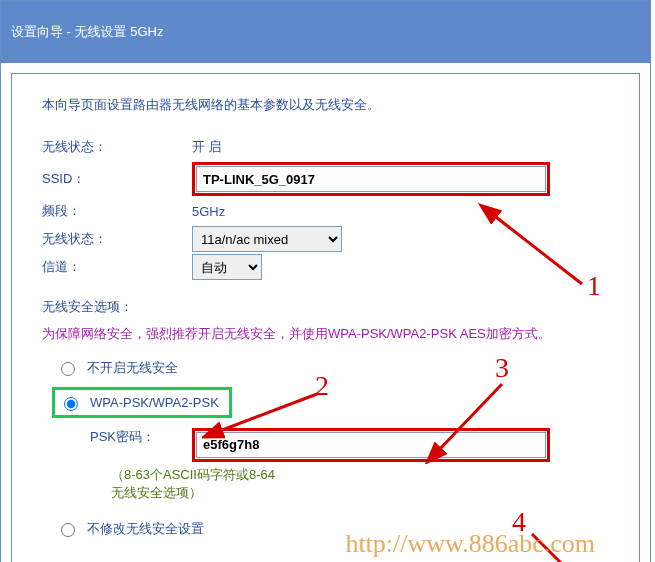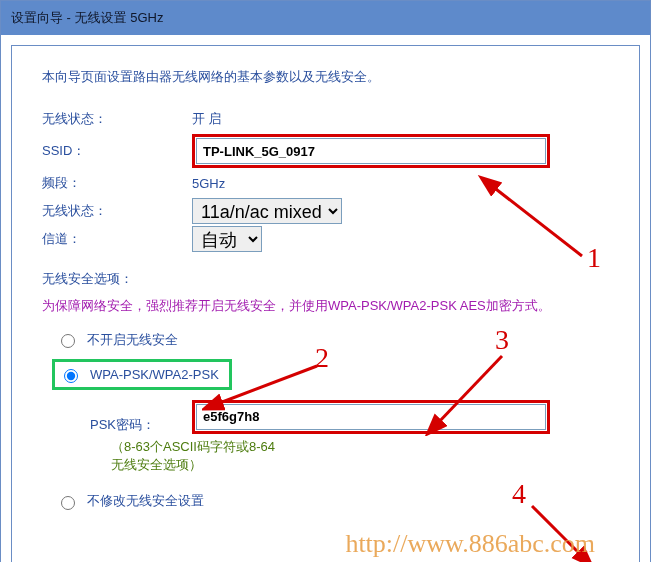--- a/index.html
+++ b/index.html
@@ -11,22 +11,22 @@
     width: 655px;
   }
   .outer-border {
     border: 1px solid #6a8dc5;
     width: 651px;
     margin: 0;
     box-sizing: border-box;
   }
   .title-bar {
     background: #5e8acb;
-    color: #0f172a;
-    padding: 8px 10px;
+    color: #ffffff;
+    padding: 22px 10px;
     font-size: 13px;
   }
   .content-frame {
     padding: 10px;
   }
   .inner-panel {
     border: 1px solid #6a8dc5;
     padding: 16px 20px 60px 30px;
     position: relative;
     min-height: 460px;
@@ -54,21 +54,21 @@
     width: 336px;
     height: 22px;
     padding: 1px 6px;
     border: 1px solid #7b9ebd;
     font-size: 13px;
     box-sizing: content-box;
     font-weight: bold;
   }
   select {
     border: 1px solid #7b9ebd;
-    font-size: 18px;
+    font-size: 13px;
     height: 26px;
     padding: 2px 4px;
     background: #efefef;
   }
   .highlight-box {
     border: 3px solid #d40000;
     display: inline-block;
     padding: 1px;
   }
   .highlight-box input { margin:0; }
@@ -76,39 +76,38 @@
     color: #2a4f9e;
     margin: 18px 0 8px 0;
   }
   .warning-text {
     color: #a21caf;
     margin: 6px 0 14px 0;
     line-height: 1.6;
   }
   .radio-row {
     display: flex;
-    align-items: center;
     margin: 10px 0 10px 14px;
     color: #2a4f9e;
   }
   .radio-row input[type="radio"] {
     margin-right: 12px;
     width: 14px;
     height: 14px;
   }
   .radio-highlight {
     border: 3px solid #22c55e;
     display: inline-flex;
     align-items: center;
     padding: 4px 10px 4px 4px;
   }
   .psk-indent {
     margin-left: 48px;
     display: flex;
-    align-items: flex-end;
+    align-items: flex-start;
   }
   .psk-label {
     width: 102px;
     color: #2a4f9e;
   }
   .hint-text {
     color: #4d7c0f;
     margin-left: 69px;
     margin-top: 4px;
     line-height: 1.4;

